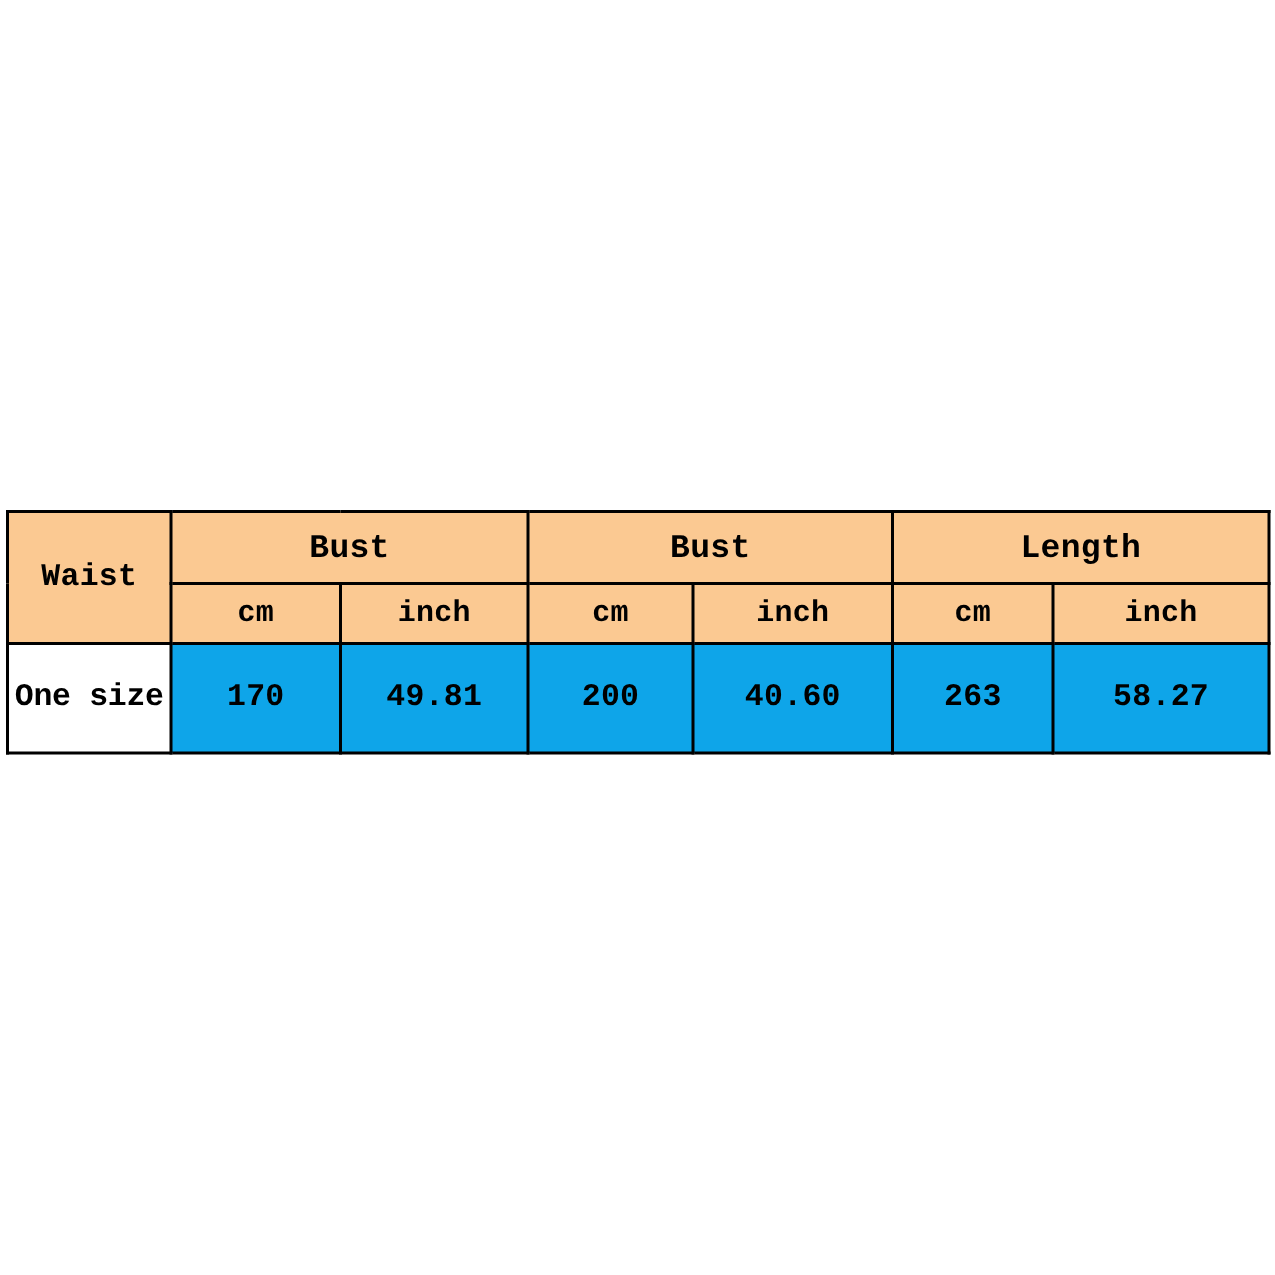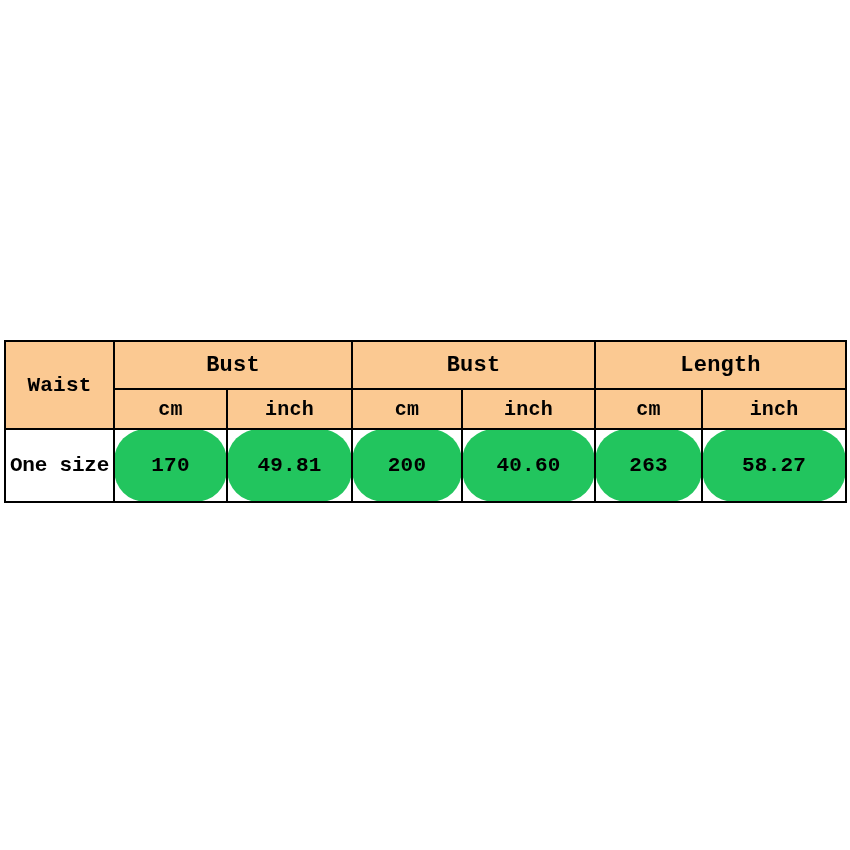--- a/index.html
+++ b/index.html
@@ -64,24 +64,23 @@
     letter-spacing: 0.2px;
   }
 
   .size-label {
     font-size: 21px;
     letter-spacing: 0.2px;
   }
 
   
   .data-cell {
-    background: #22c55e;
+    background: #0ea5e9;
     font-size: 21px;
     letter-spacing: 0.2px;
-    border-radius: 32px;
   }
 
   .row-head {
     background: #ffffff;
     font-size: 21px;
     letter-spacing: -0.2px;
   }
 
   tr.header-top  { height: 48px; }
   tr.header-sub  { height: 40px; }

